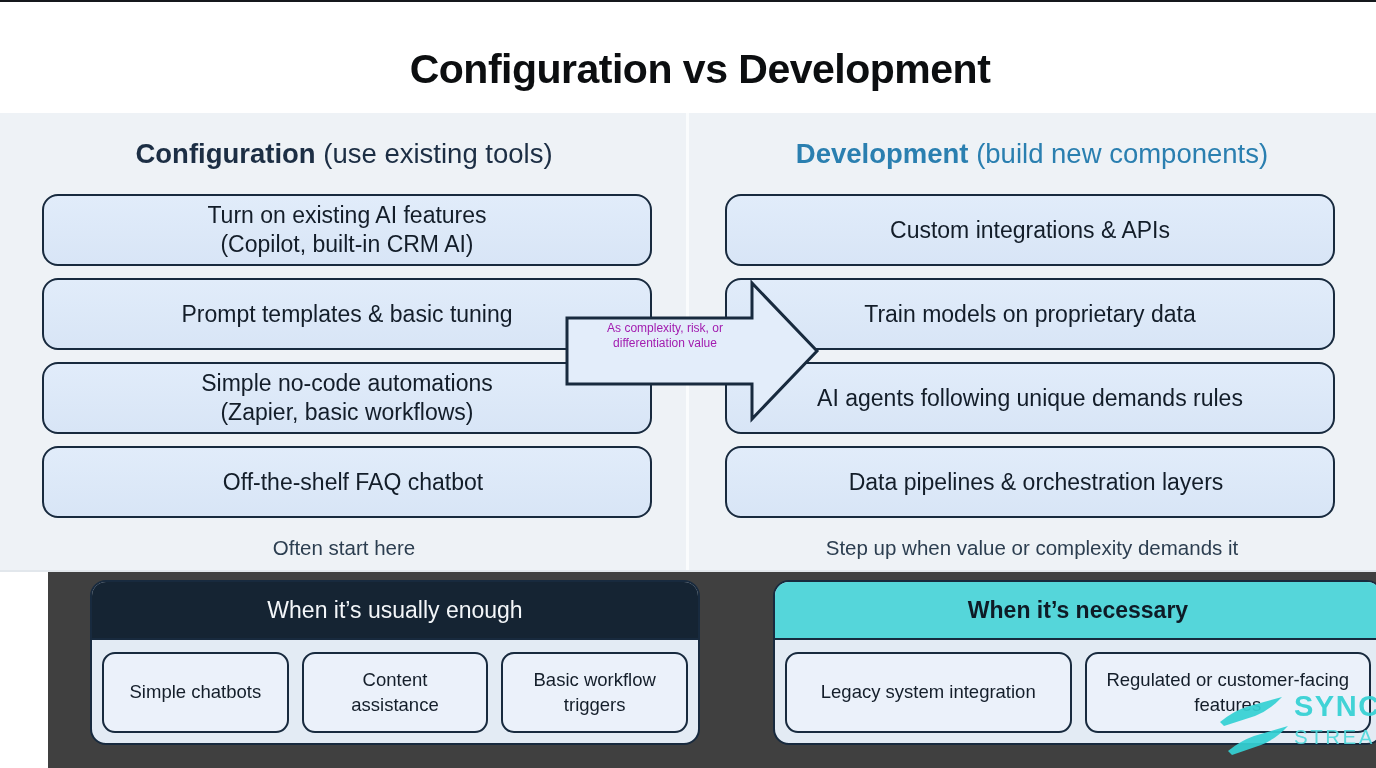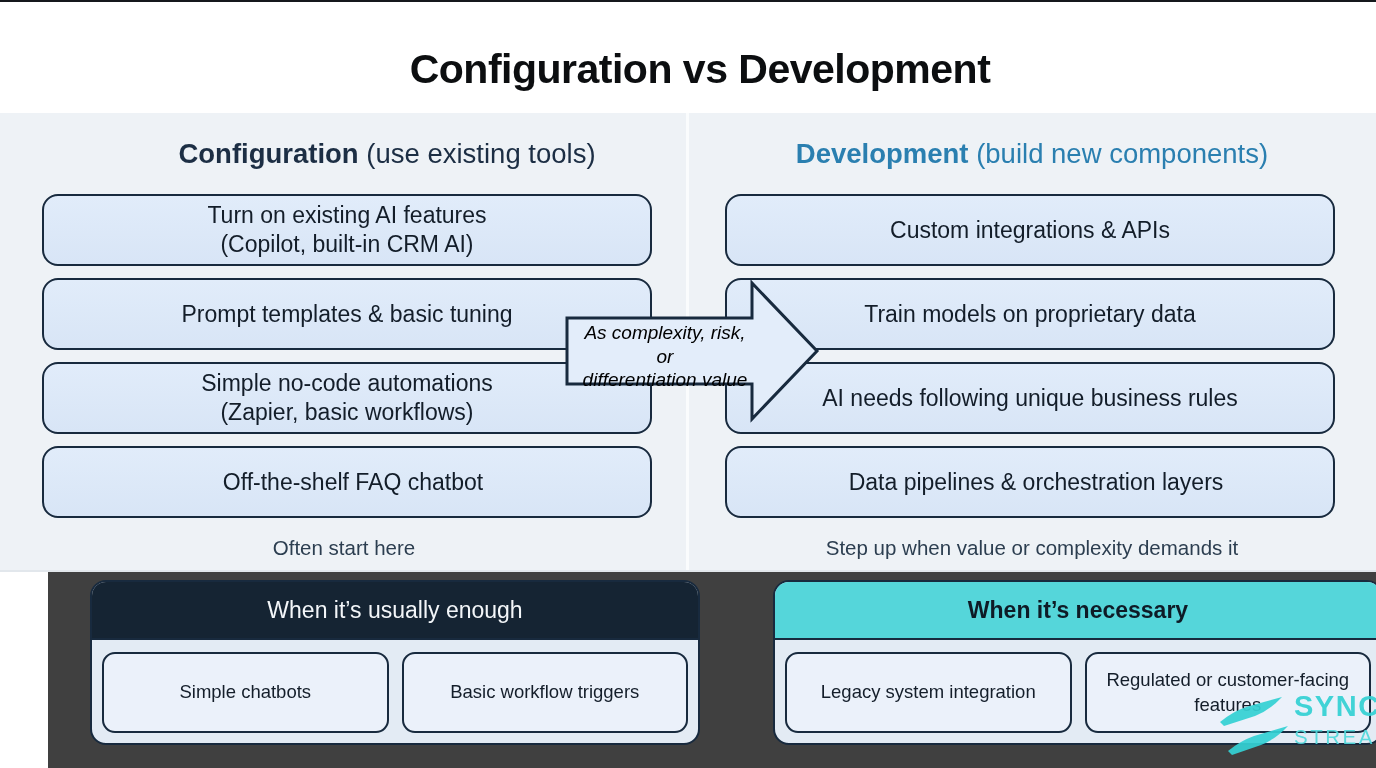--- a/index.html
+++ b/index.html
@@ -7,37 +7,37 @@
         font-family:"Liberation Sans",sans-serif;}
   .top-line{position:absolute;top:0;left:0;width:100%;height:2px;background:#15181c;}
   .title{position:absolute;top:34px;left:0;width:100%;margin:12px;text-align:center;
          font-size:41px;font-weight:bold;color:#0c0e10;letter-spacing:-0.5px;}
   
   .panel{position:absolute;top:113px;left:0;width:1376px;height:457px;background:#eef2f6;
          border-bottom:2px solid #e2e7ec;}
   .divider-v{position:absolute;left:686px;top:0;width:3px;height:100%;background:#fafcfd;}
   .col-head{position:absolute;top:25px;width:688px;text-align:center;font-size:27.5px;color:#1c2e44;}
   .col-head .hb{font-weight:bold;}
-  .col-head.left{left:0;margin-left:43px;}
+  .col-head.left{left:0;}
   .col-head.right{left:688px;color:#2a7fb0;}
   .box{position:absolute;width:610px;height:72px;box-sizing:border-box;
        background:linear-gradient(180deg,#e1ecfa,#d8e5f6);
        border:2.5px solid #182a3e;border-radius:16px;
        display:flex;flex-direction:column;align-items:center;justify-content:center;
        font-size:23px;color:#131d29;line-height:1.26;text-align:center;}
   .box.l{left:42px;} .box.r{left:725px;}
   .t0{top:81px;} .t1{top:165px;} .t2{top:249px;} .t3{top:333px;padding-left:12px;}
   .box span{display:block;}
   .footer-note{position:absolute;top:423px;width:688px;text-align:center;
                font-size:20.5px;color:#2c3e50;}
   .footer-note.left{left:0;} .footer-note.right{left:688px;}
   
   .arrow-wrap{position:absolute;left:560px;top:278px;width:262px;height:148px;z-index:5;}
   .arrow-label{position:absolute;left:574px;top:321px;width:182px;z-index:6;text-align:center;
-               font-size:19px;line-height:1.24;color:#000000;font-style:italic;}
+               font-size:12px;line-height:1.24;color:#a21caf;}
   .arrow-label span{display:block;}
   
   .bottom-area{position:absolute;top:572px;left:0;width:1376px;height:196px;background:#404040;margin-left:48px;}
   .container{position:absolute;top:8px;width:610px;height:165px;box-sizing:border-box;
              border:2.5px solid #182a3e;border-radius:16px;background:#e3ebf4;overflow:hidden;}
   .container.left{left:42px;} .container.right{left:725px;}
   .container-header{height:56px;display:flex;align-items:center;justify-content:center;
                     font-size:23px;border-bottom:2.5px solid #182a3e;}
   .container.left .container-header{background:#152433;color:#f3f6f9;}
   .container.right .container-header{background:#55d6da;color:#0e1b26;font-weight:bold;}
@@ -81,21 +81,21 @@
       <span>Off-the-shelf FAQ chatbot</span>
     </div>
 
     <div class="box r t0">
       <span>Custom integrations &amp; APIs</span>
     </div>
     <div class="box r t1">
       <span>Train models on proprietary data</span>
     </div>
     <div class="box r t2">
-      <span>AI needs following unique business rules</span>
+      <span>AI agents following unique demands rules</span>
     </div>
     <div class="box r t3">
       <span>Data pipelines &amp; orchestration layers</span>
     </div>
 
     <div class="footer-note left">Often start here</div>
     <div class="footer-note right">Step up when value or complexity demands it</div>
   </div>
 
   <div class="arrow-wrap">
@@ -106,20 +106,21 @@
   <div class="arrow-label">
     <span>As complexity, risk, or</span>
     <span>differentiation value</span>
   </div>
 
   <div class="bottom-area">
     <div class="container left">
       <div class="container-header">When it’s usually enough</div>
       <div class="sub-row">
         <div class="sub-box">Simple chatbots</div>
+        <div class="sub-box">Content assistance</div>
         <div class="sub-box">Basic workflow triggers</div>
       </div>
     </div>
 
     <div class="container right">
       <div class="container-header">When it’s necessary</div>
       <div class="sub-row">
         <div class="sub-box">Legacy system integration</div>
         <div class="sub-box">Regulated or customer-facing features</div>
       </div>

